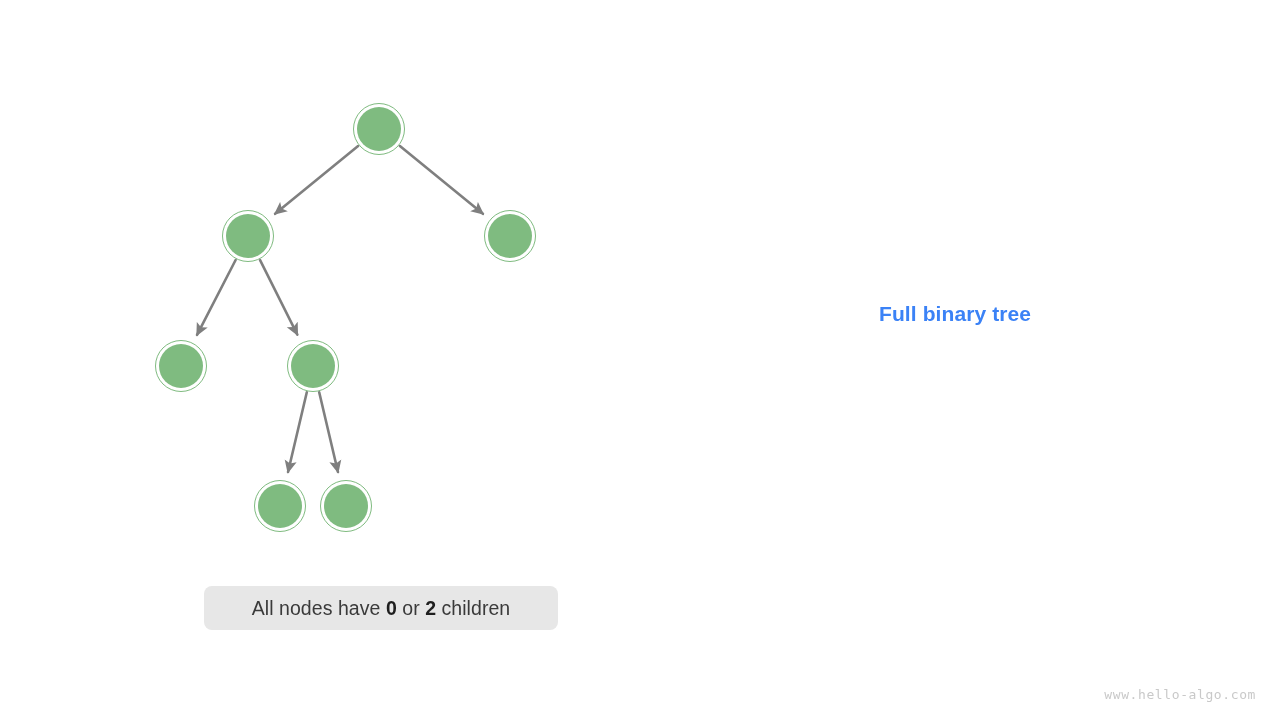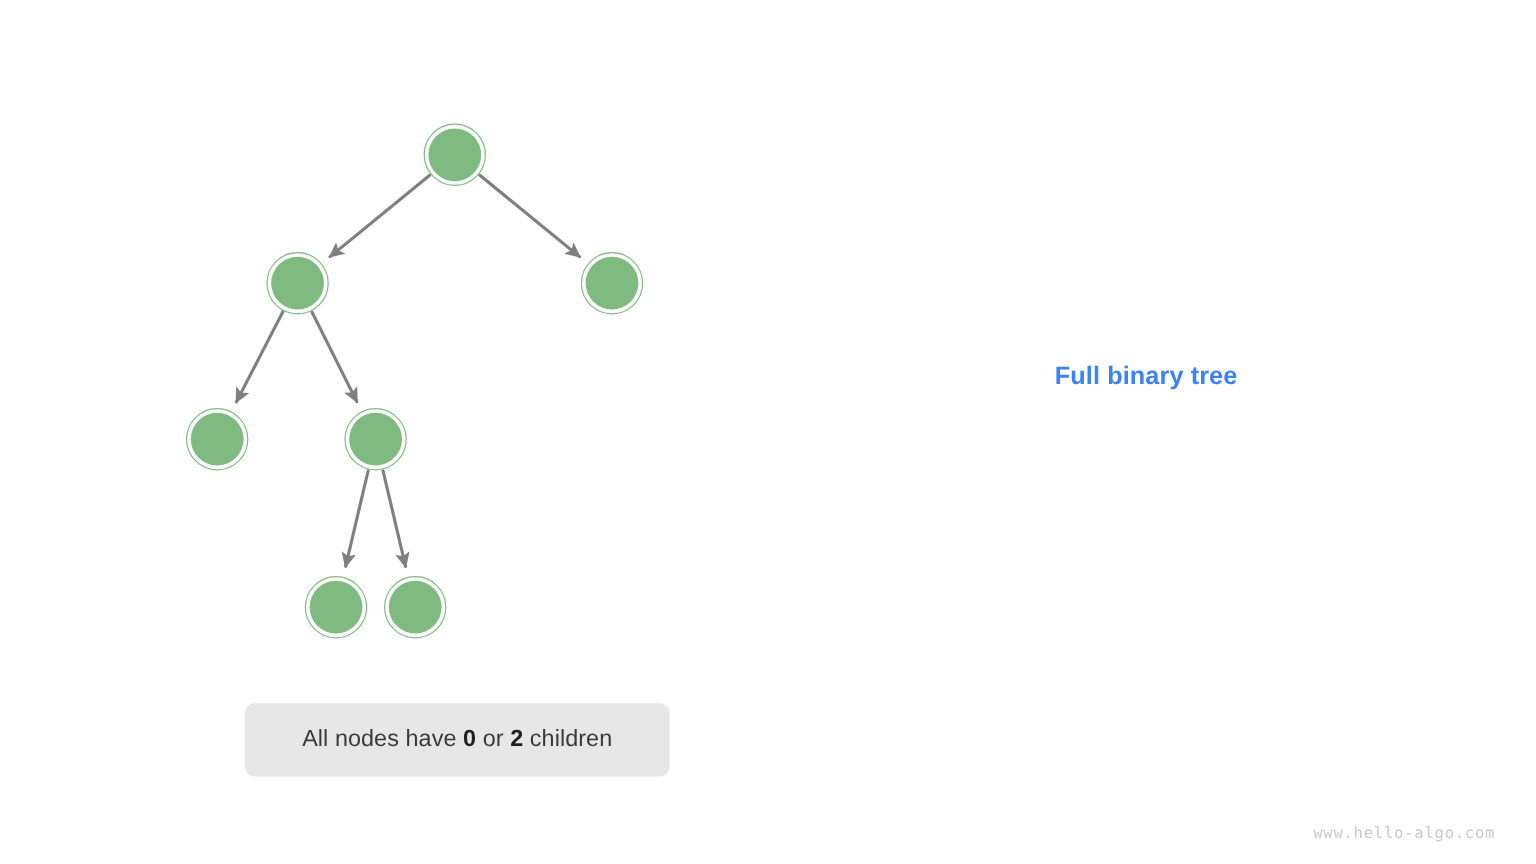--- a/index.html
+++ b/index.html
@@ -61,21 +61,21 @@
     white-space: nowrap;
     z-index: 4;
   }
 
   
   #caption-box {
     position: absolute;
     left: 204px;
     top: 586px;
     width: 354px;
-    height: 61px;
+    height: 44px;
     background: #E7E7E7;
     border-radius: 8px;
     display: flex;
     align-items: center;
     justify-content: center;
     z-index: 4;
   }
   #caption-text {
     font-size: 19.5px;
     color: #3A3A3A;
@@ -83,21 +83,21 @@
     letter-spacing: 0.05px;
   }
   #caption-text b {
     font-weight: bold;
     color: #1F1F1F;
   }
 
   
   #watermark {
     position: absolute;
-    right: 34px;
+    right: 24px;
     bottom: 18px;
     font-family: "DejaVu Sans Mono", "Liberation Mono", monospace;
     font-size: 13px;
     color: #C9C9C9;
     letter-spacing: 0.6px;
     white-space: nowrap;
     z-index: 4;
   }
 </style>
 </head>

